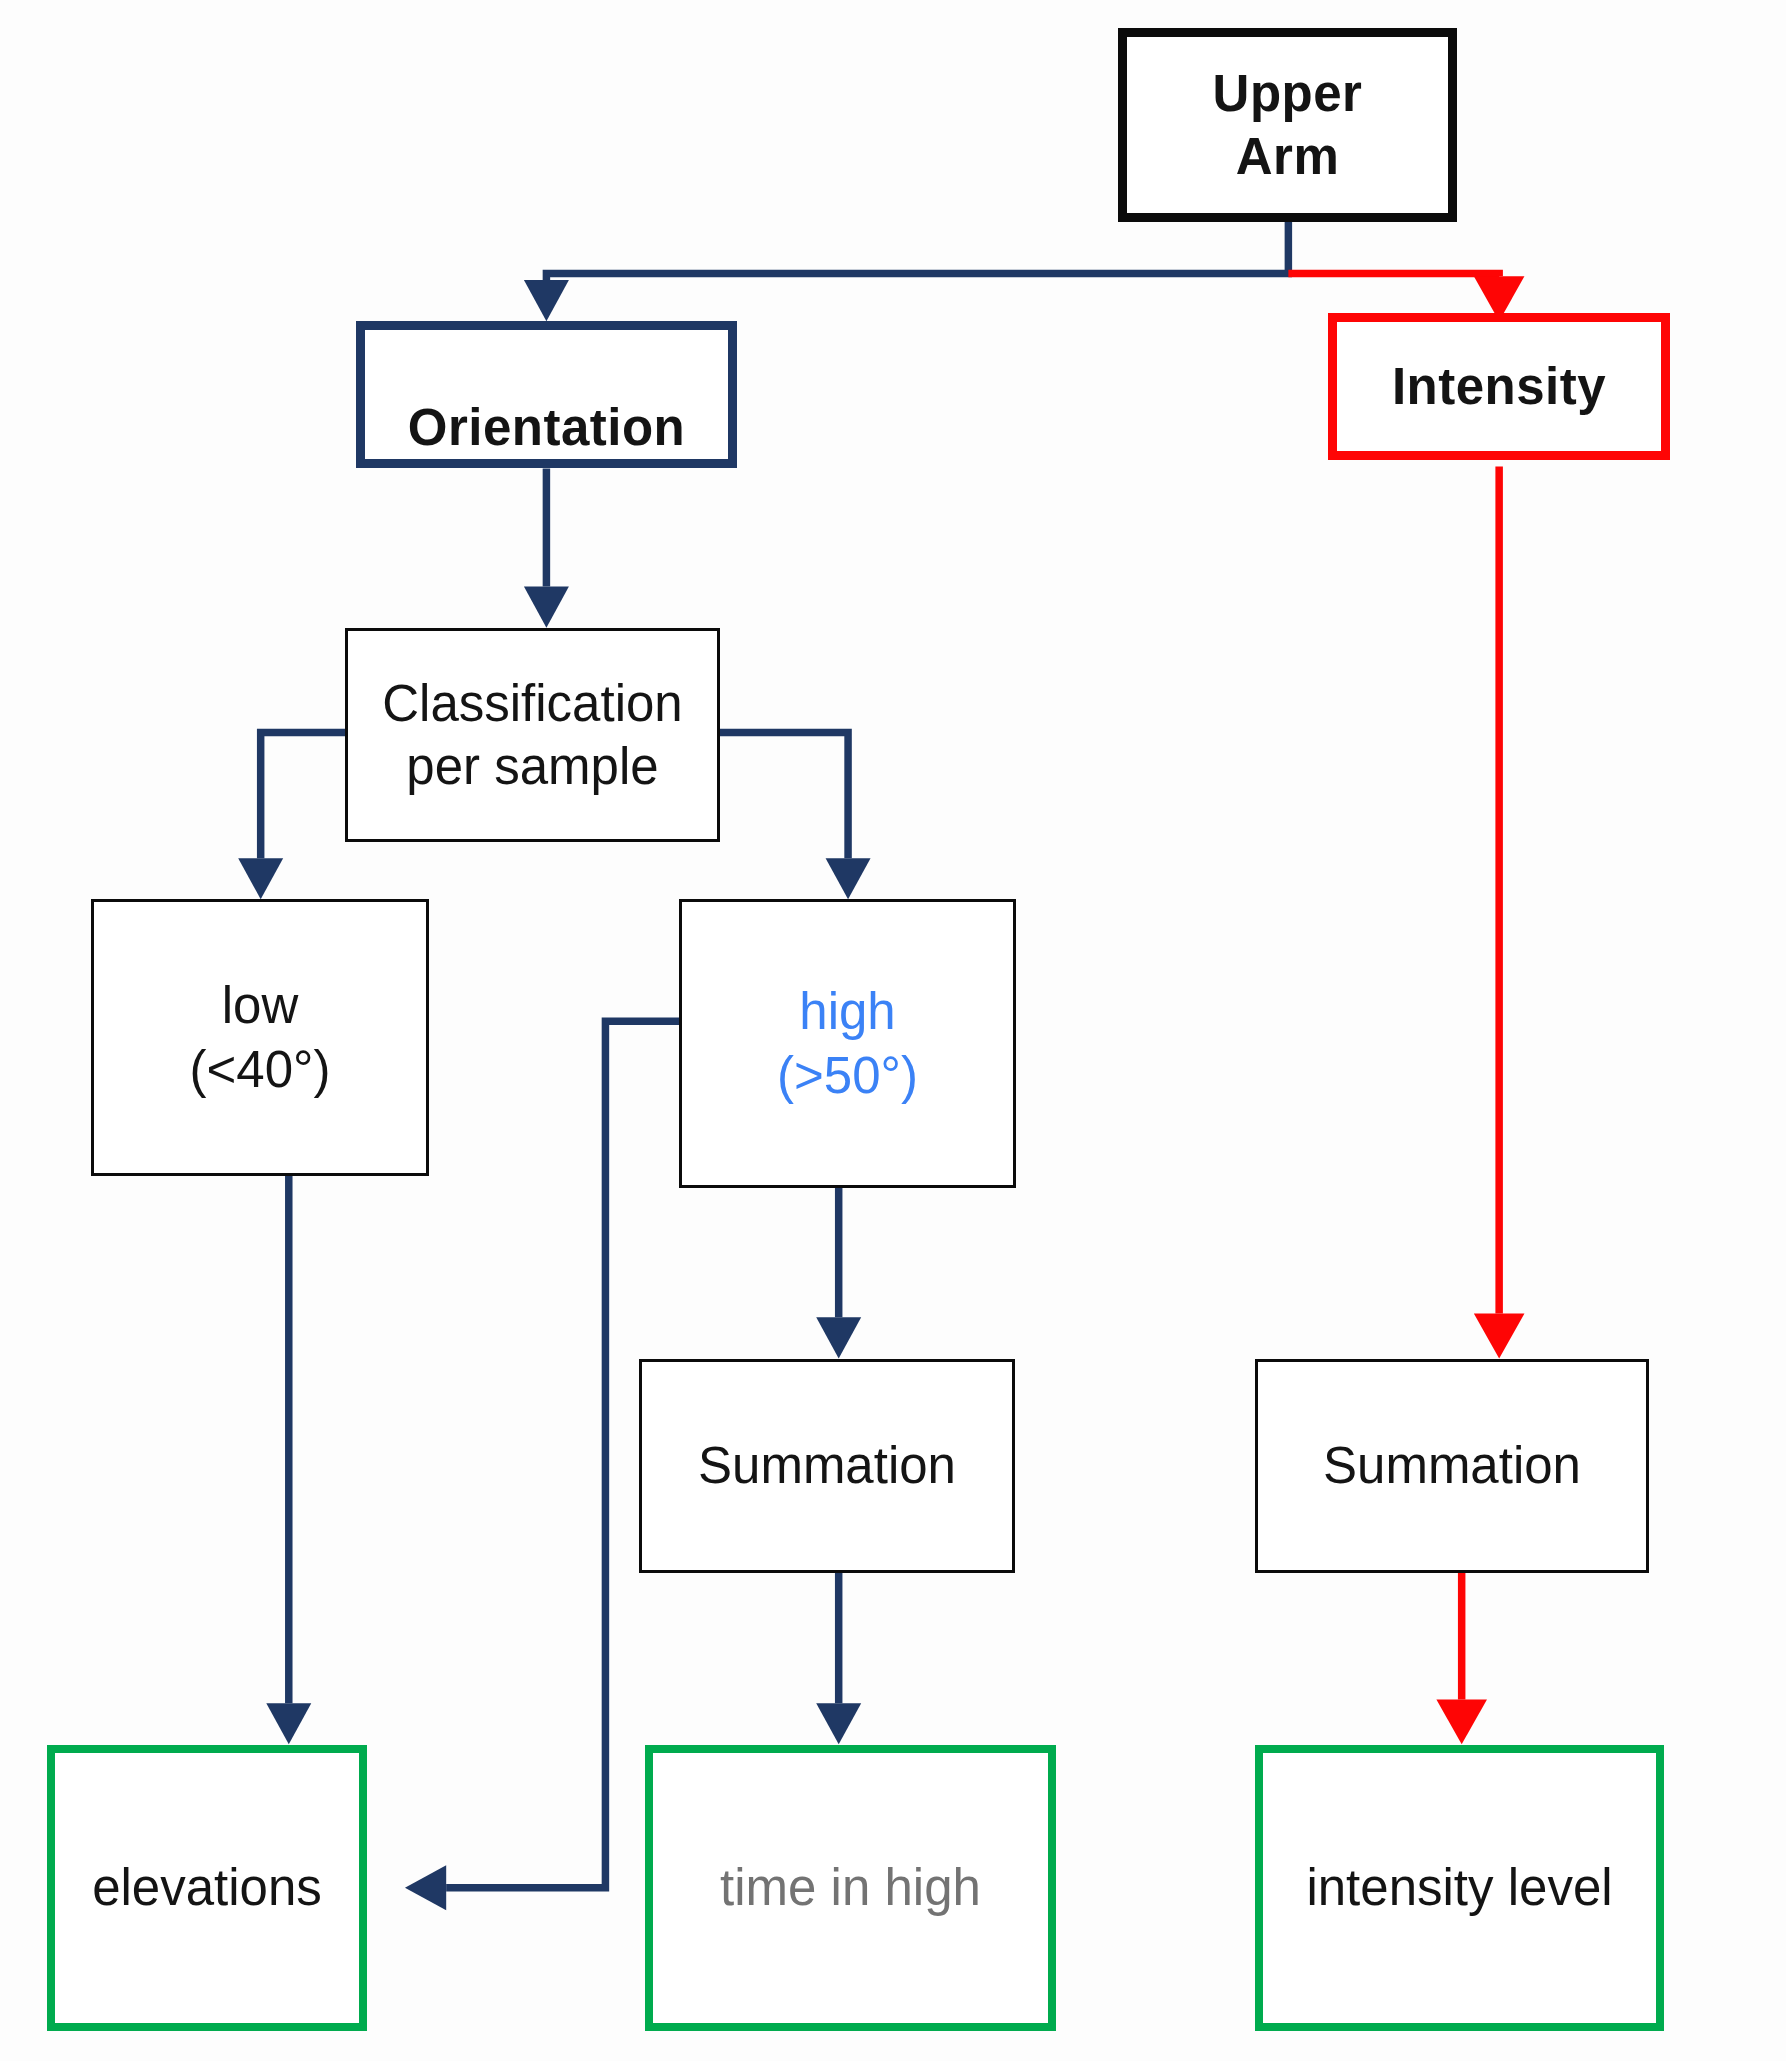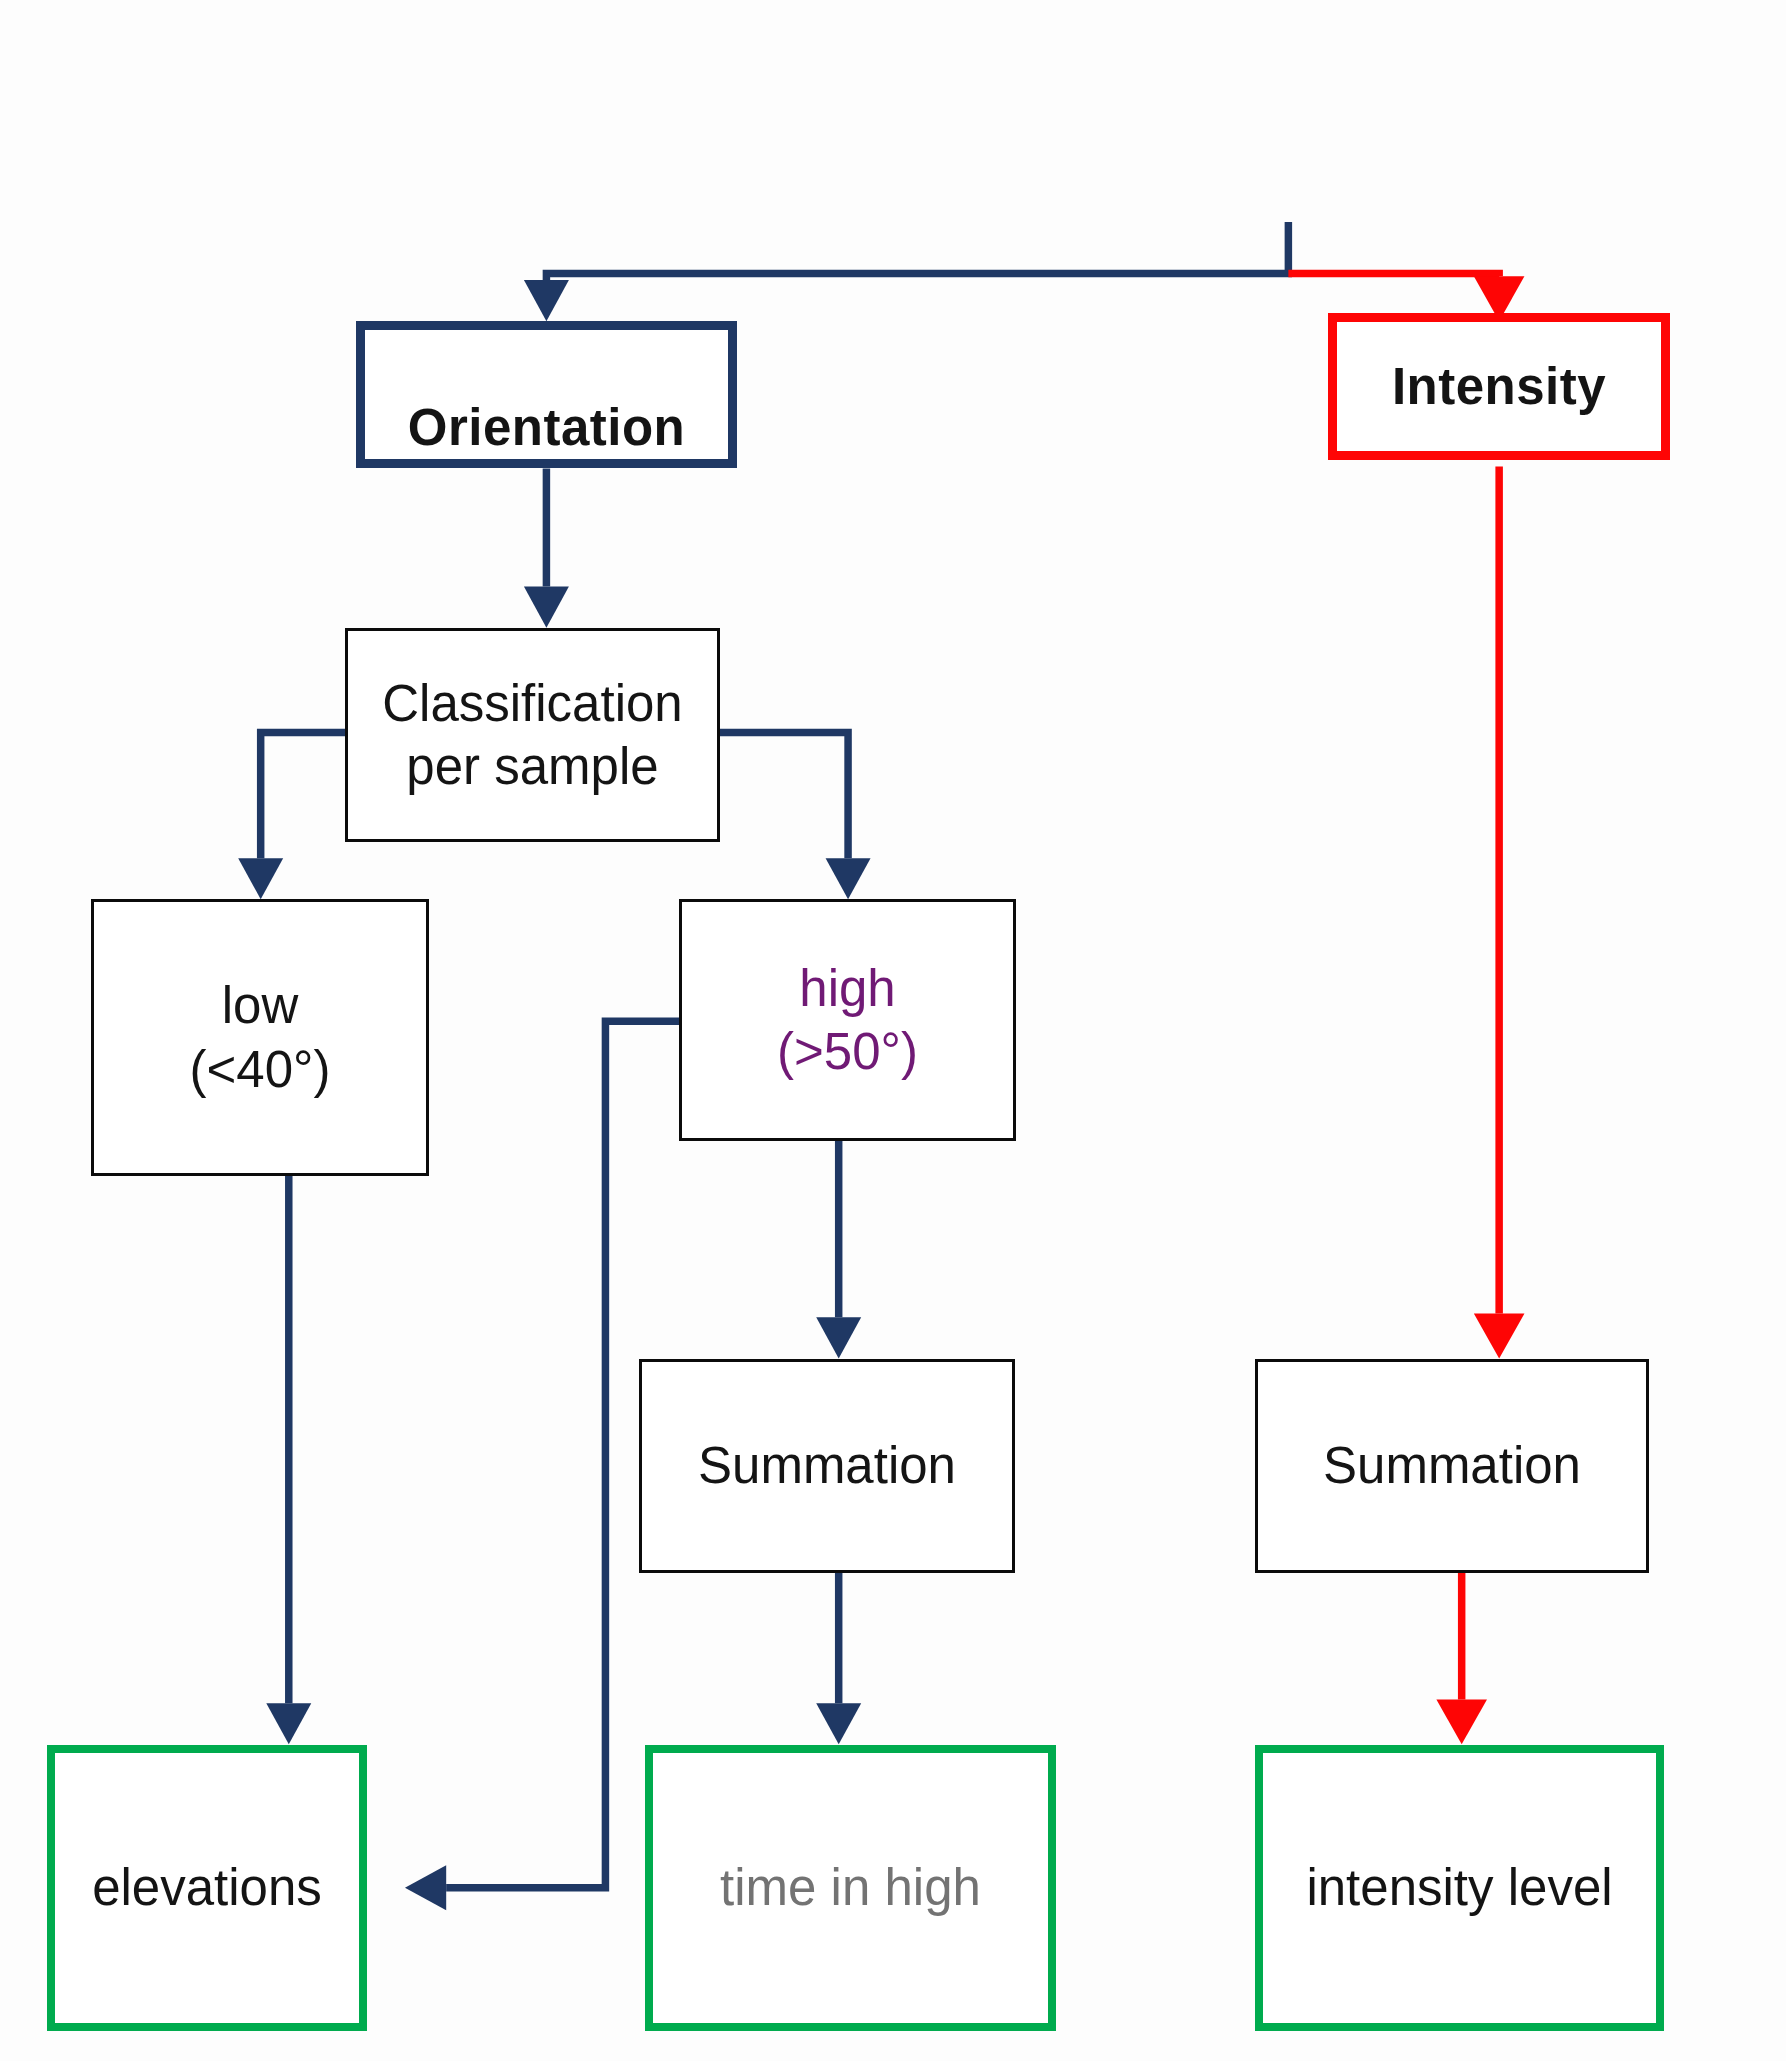--- a/index.html
+++ b/index.html
@@ -72,27 +72,29 @@
       </g>
       <g>
         <polyline points="1600,498 1600,1402" fill="none" stroke="#fe0505" stroke-width="8"></polyline>
         <polygon points="1600,1450 1573,1402 1627,1402" fill="#fe0505"></polygon>
       </g>
       <g>
         <polyline points="1560,1676 1560,1814" fill="none" stroke="#fe0505" stroke-width="8"></polyline>
         <polygon points="1560,1862 1533,1814 1587,1814" fill="#fe0505"></polygon>
       </g>
     </svg>
+<div class="node bold" style="left: 1118px; top: 28px; width: 339px; height: 194px; border-width: 9.4px; border-color: rgb(11, 11, 11); background: rgb(255, 255, 255); color: rgb(20, 20, 20);"><span>Upper
+Arm</span></div>
     <div class="node bold" style="left: 356px; top: 321px; width: 381px; height: 147px; border-width: 9.4px; border-color: rgb(31, 56, 100); background: rgb(255, 255, 255); color: rgb(20, 20, 20); align-items: flex-end;"><span>Orientation</span></div>
     <div class="node bold" style="left: 1328px; top: 313px; width: 342px; height: 147px; border-width: 9.4px; border-color: rgb(254, 5, 5); background: rgb(255, 255, 255); color: rgb(20, 20, 20);"><span>Intensity</span></div>
     <div class="node" style="left: 345px; top: 628px; width: 375px; height: 214px; border-width: 3.7px; border-color: rgb(11, 11, 11); background: rgb(255, 255, 255); color: rgb(20, 20, 20);"><span>Classification
 per sample</span></div>
     <div class="node" style="left: 91px; top: 899px; width: 338px; height: 277px; border-width: 3.7px; border-color: rgb(11, 11, 11); background: rgb(255, 255, 255); color: rgb(20, 20, 20);"><span>low
 (&lt;40°)</span></div>
-    <div class="node" style="left: 679px; top: 899px; width: 337px; height: 242px; border-width: 3.7px; border-color: rgb(11, 11, 11); background: rgb(255, 255, 255); color: #701a75;"><span>high
+    <div class="node" style="left: 679px; top: 899px; width: 337px; height: 289px; border-width: 3.7px; border-color: rgb(11, 11, 11); background: rgb(255, 255, 255); color: #3b82f6;"><span>high
 (&gt;50°)</span></div>
     <div class="node" style="left: 639px; top: 1359px; width: 376px; height: 214px; border-width: 3.7px; border-color: rgb(11, 11, 11); background: rgb(255, 255, 255); color: rgb(20, 20, 20);"><span>Summation</span></div>
     <div class="node" style="left: 1255px; top: 1359px; width: 394px; height: 214px; border-width: 3.7px; border-color: rgb(11, 11, 11); background: rgb(255, 255, 255); color: rgb(20, 20, 20);"><span>Summation</span></div>
     <div class="node" style="left: 47px; top: 1745px; width: 320px; height: 286px; border-width: 8.4px; border-color: rgb(0, 171, 78); background: rgb(255, 255, 255); color: rgb(20, 20, 20);"><span>elevations</span></div>
     <div class="node" style="left: 645px; top: 1745px; width: 411px; height: 286px; border-width: 8.4px; border-color: rgb(0, 171, 78); background: rgb(255, 255, 255); color: #737373;"><span>time in high</span></div>
     <div class="node" style="left: 1255px; top: 1745px; width: 409px; height: 286px; border-width: 8.4px; border-color: rgb(0, 171, 78); background: rgb(255, 255, 255); color: rgb(20, 20, 20);"><span>intensity level</span></div>
   </div>
 
 
 </body></html>

